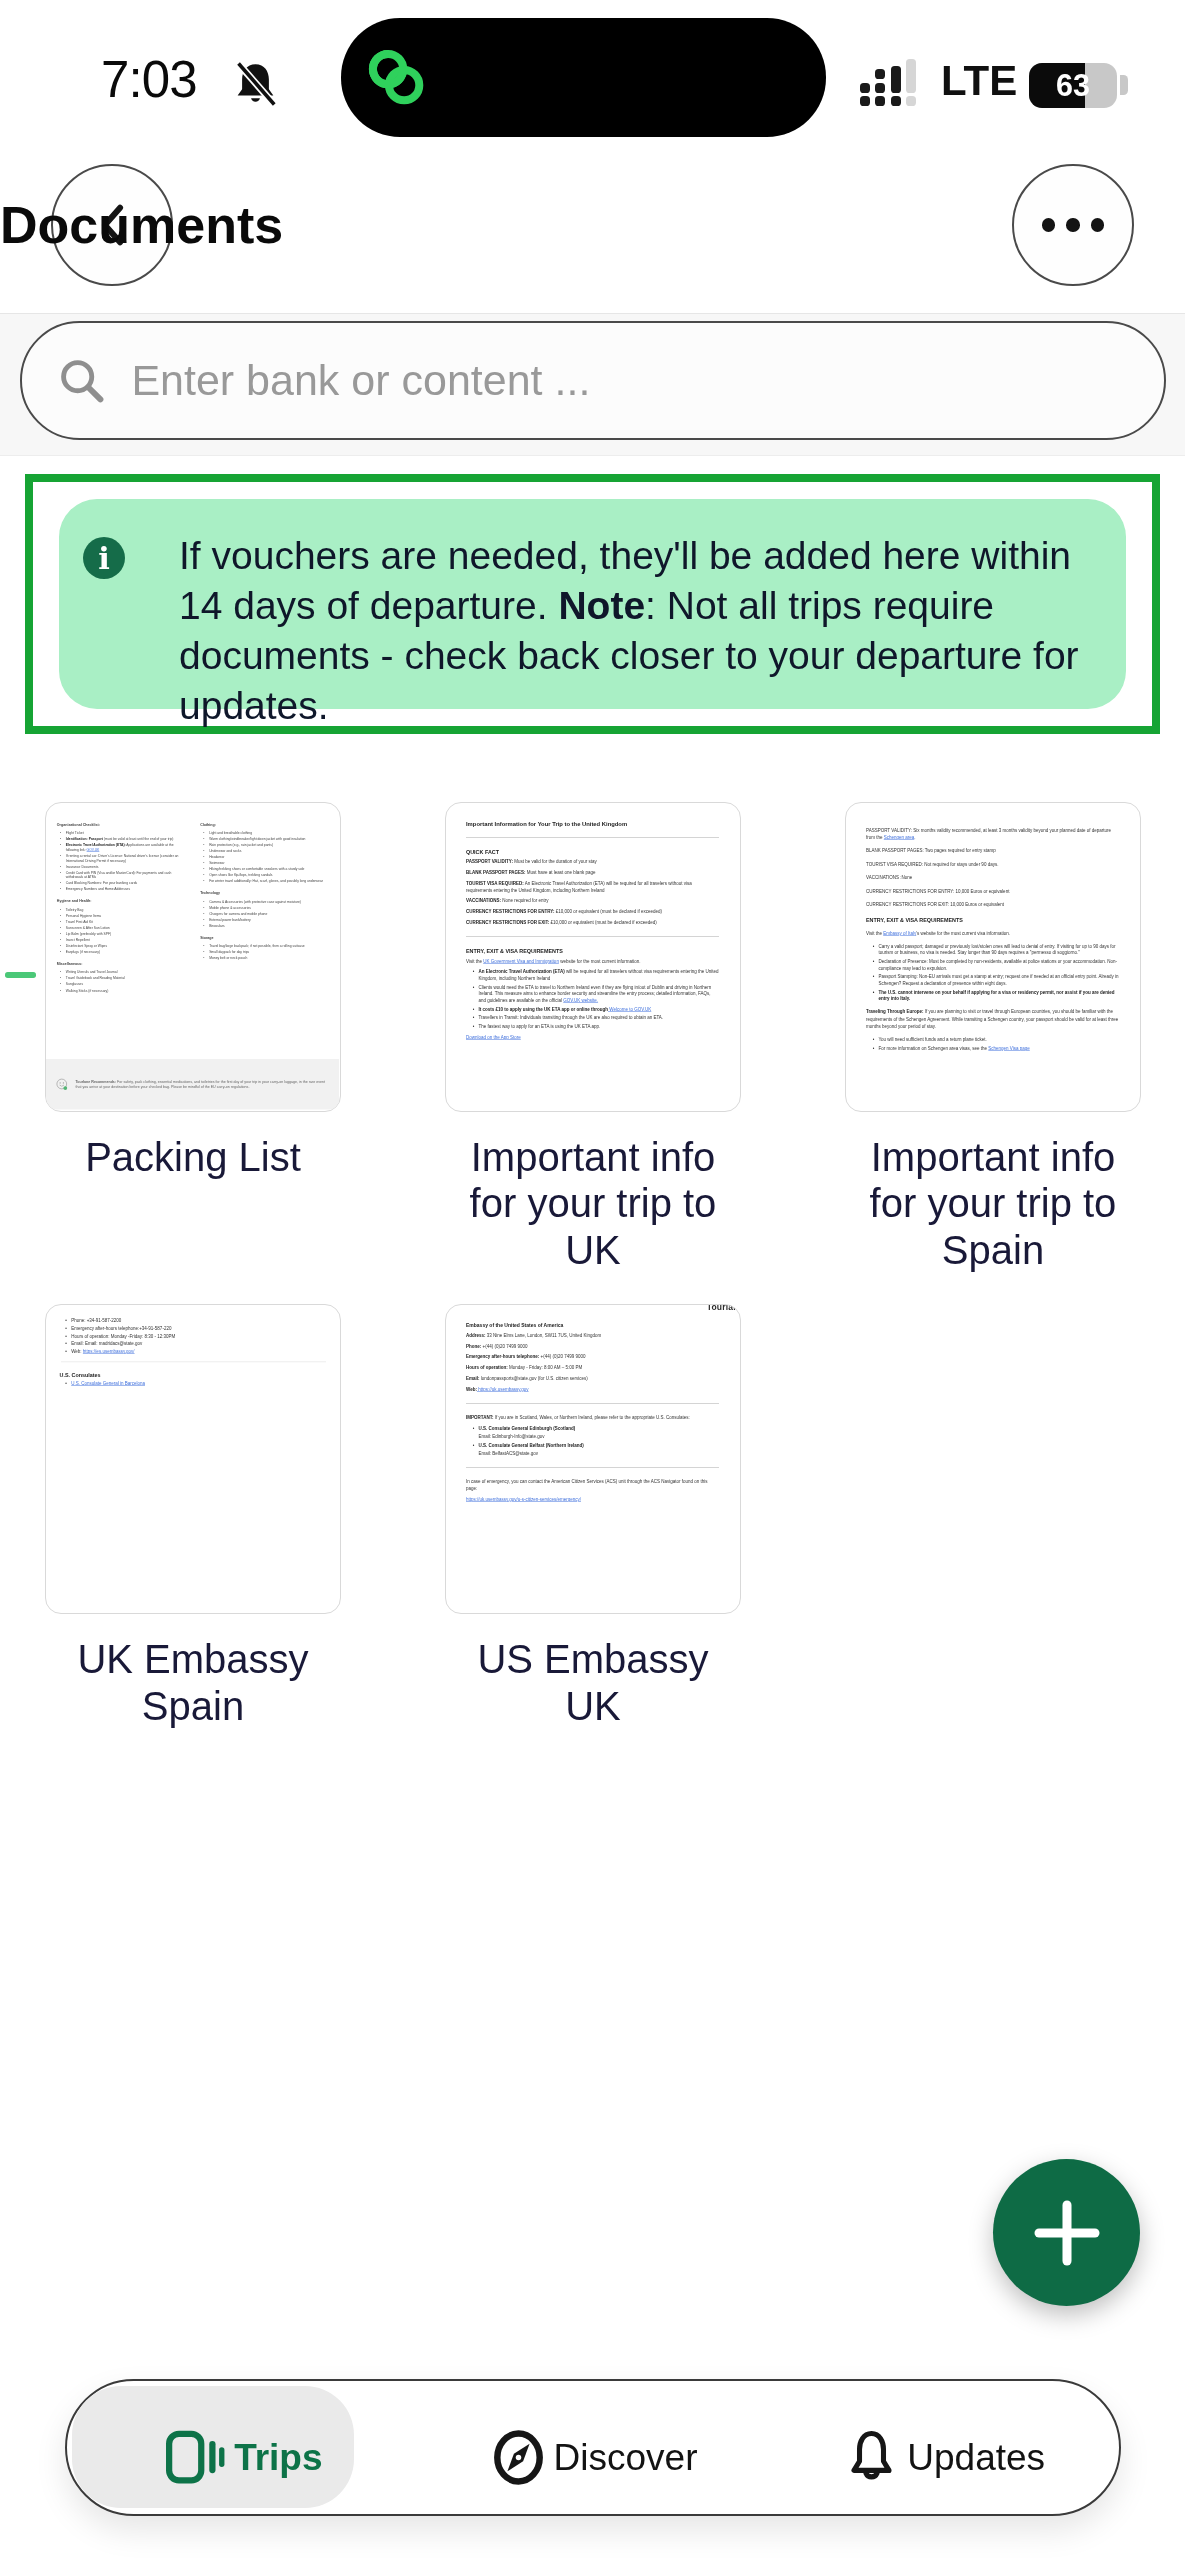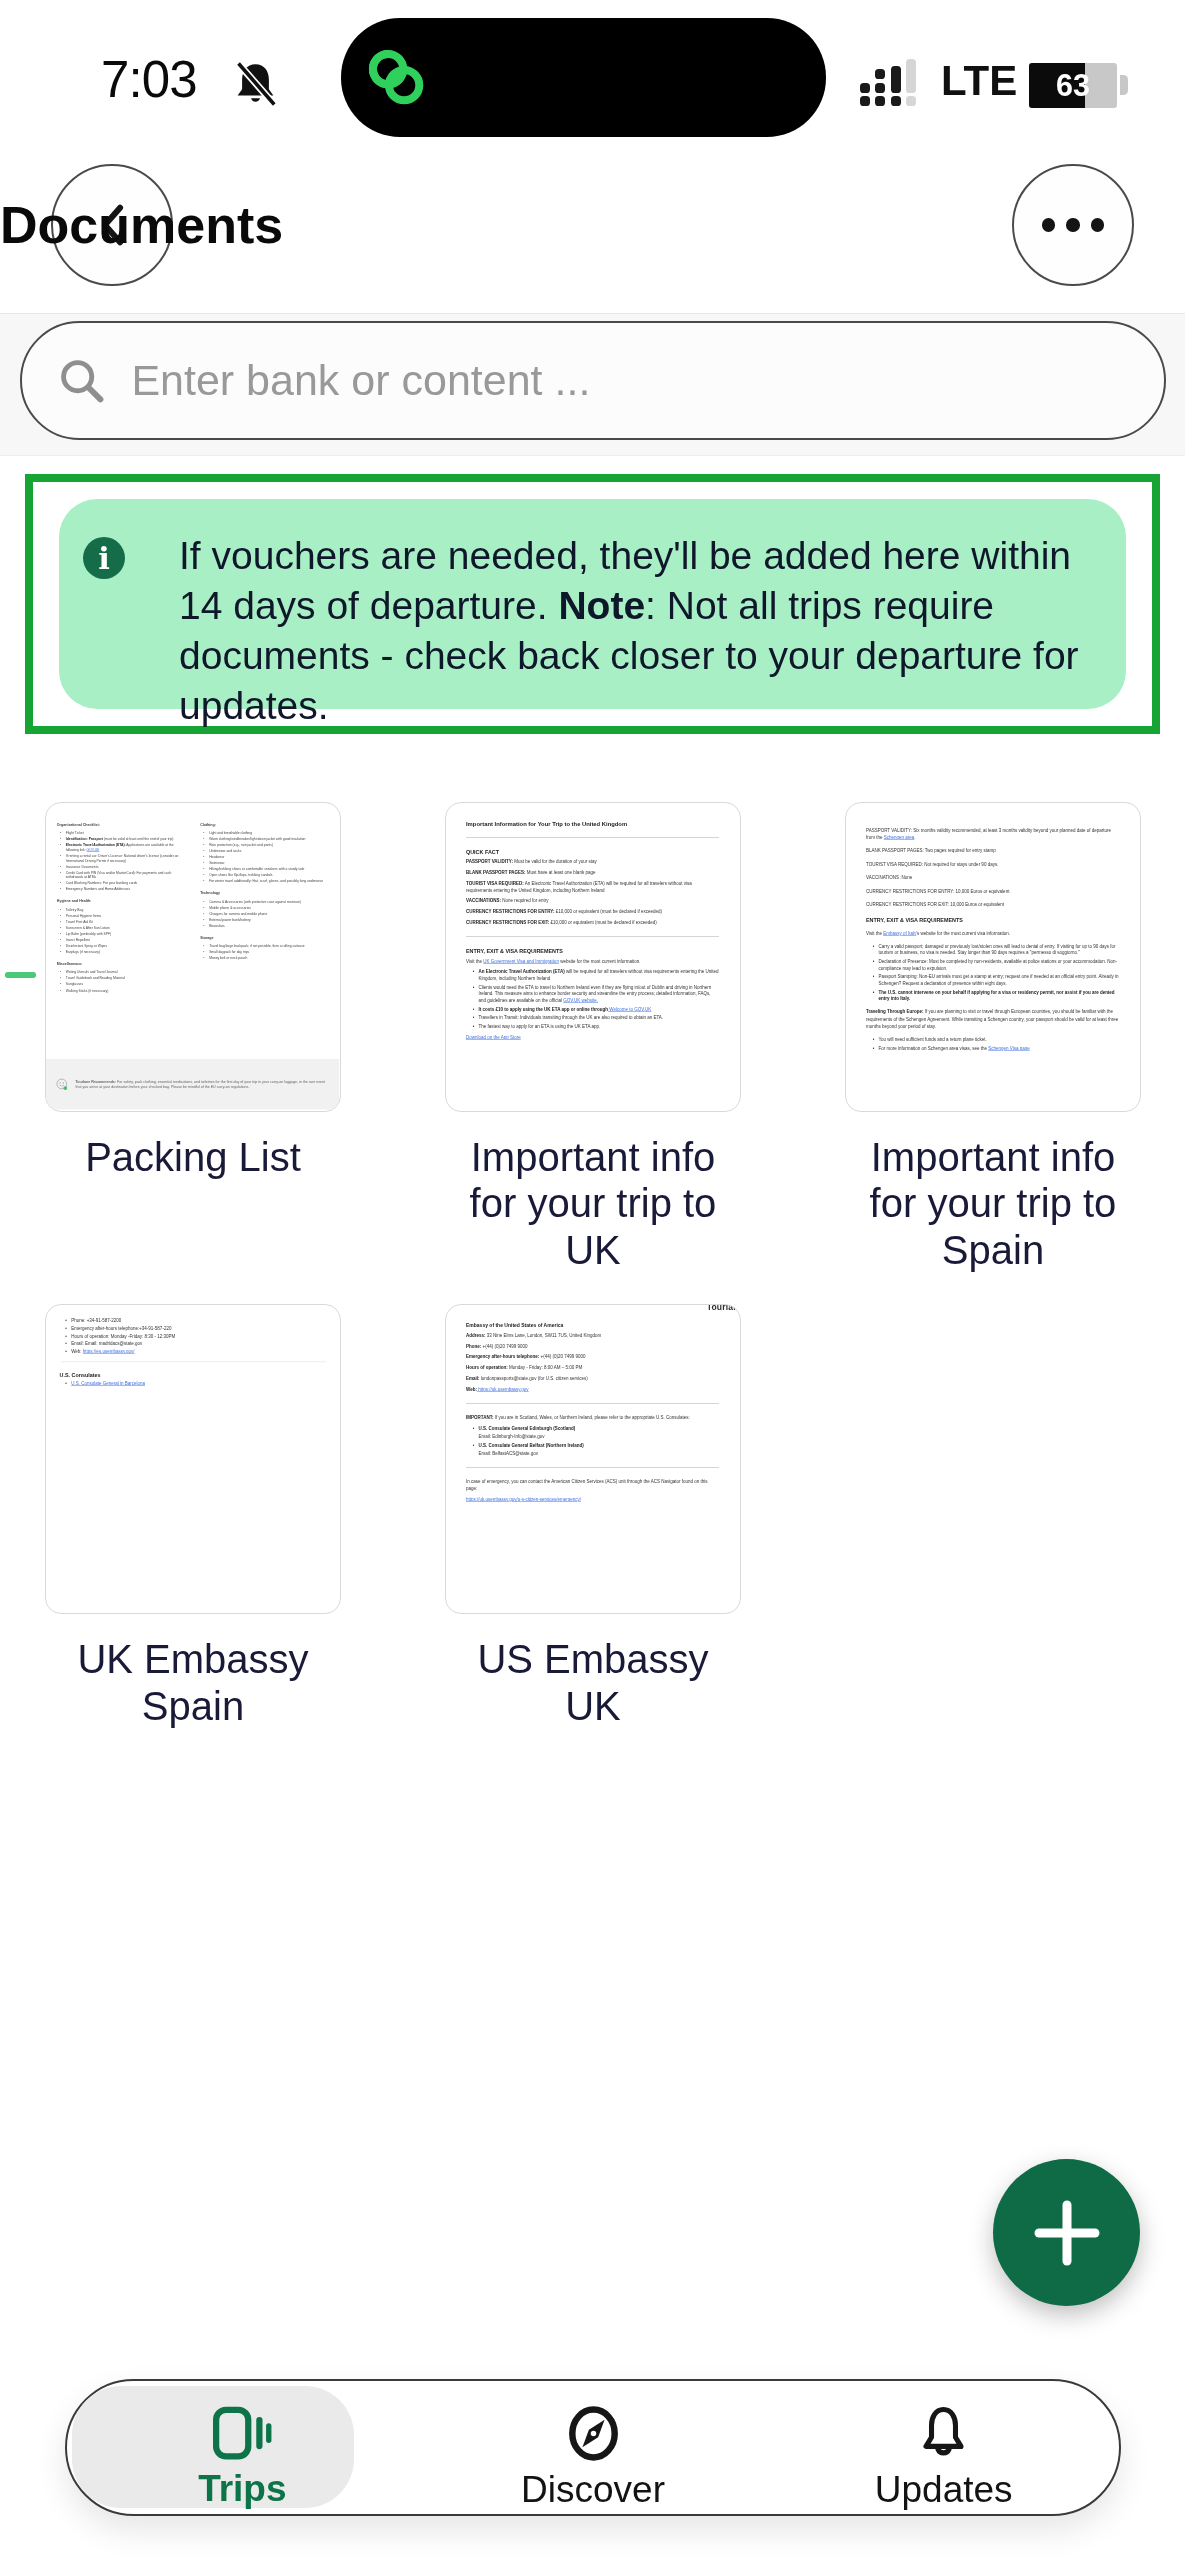--- a/index.html
+++ b/index.html
@@ -9,21 +9,21 @@
 
   
   .time{left:101px;top:50px;font-size:51px;font-weight:400;letter-spacing:-0.9px;color:#0a0a0a}
   .mute{left:232px;top:59px}
   .island{left:341px;top:18px;width:485px;height:119px;border-radius:59px;background:#000}
   .island svg{position:absolute;left:23.4px;top:27px}
   .signal{left:860px;top:54px;width:65px;height:52px}
   .sig{position:absolute;width:10px;border-radius:3.6px;background:#1a1a1a}
   .sig.g{background:#d6d6d6}
   .lte{left:941px;top:57px;font-size:42px;font-weight:600;color:#101010}
-  .battery{left:1029px;top:63px;width:88px;height:45px;border-radius:3px;background:#c8c8c8;overflow:hidden}
+  .battery{left:1029px;top:63px;width:88px;height:45px;border-radius:13px;background:#c8c8c8;overflow:hidden}
   .batt-fill{position:absolute;left:0;top:0;bottom:0;width:56px;background:#0b0b0b}
   .batt-num{position:absolute;inset:0;display:flex;align-items:center;justify-content:center;
             color:#fff;font-size:30.5px;font-weight:700;z-index:2}
   .batt-nub{left:1120px;top:75px;width:8px;height:20px;border-radius:0 4.5px 4.5px 0;background:#c8c8c8}
 
   
   .circle-btn{width:122px;height:122px;border:2.2px solid #4a4a4a;border-radius:50%;
               background:#fefefe;display:flex;align-items:center;justify-content:center;box-sizing:border-box}
   .back-btn{left:51px;top:164px}
   .more-btn{left:1012px;top:164px;gap:10.8px}
@@ -84,21 +84,21 @@
 
   
   .fab{left:993px;top:2159px;width:147px;height:147px;border-radius:50%;background:#0e6b45;
        display:flex;align-items:center;justify-content:center;box-shadow:0 9px 25px rgba(0,0,0,.25)}
 
   
   .tabbar{left:65px;top:2379px;width:1056px;height:137px;border-radius:69px;background:#fff;
           border:2.2px solid #3a3a3a;box-sizing:border-box;display:flex;
           box-shadow:0 14.4px 32px rgba(0,0,0,.10)}
   .tab-highlight{position:absolute;left:4.5px;top:5.4px;width:282px;height:122px;border-radius:49px;background:#eaeaea}
-  .tab{flex:1;display:flex;flex-direction:column;align-items:center;justify-content:center;
+  .tab{flex:1;display:flex;flex-direction:row;align-items:center;justify-content:center;
        gap:6px;position:relative;z-index:1;padding-top:20px}
   .tab-label{font-size:37px;font-weight:500;color:#131313}
   .tab.active .tab-label{color:#0d7348;font-weight:600}
 </style>
 </head>
 <body>
 
 <div class="abs time">7:03</div>
 <div class="abs mute">
   <svg width="47" height="50" viewBox="0 0 26 28">

